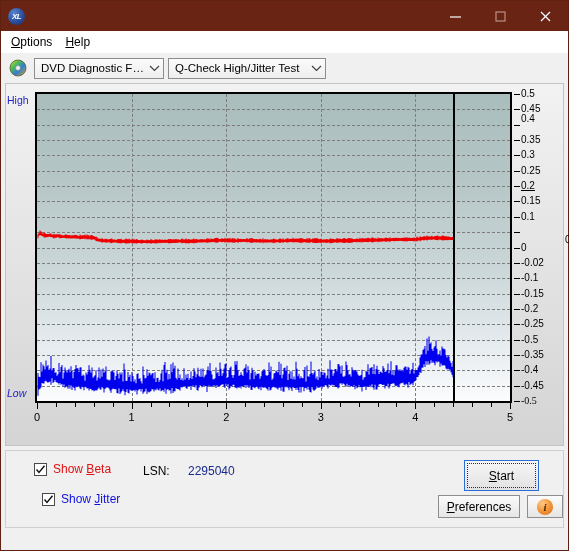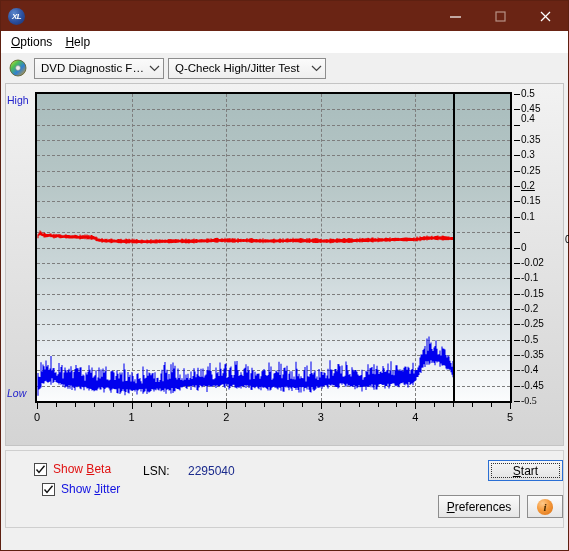--- a/index.html
+++ b/index.html
@@ -209,21 +209,21 @@
   }
   .cb-row {
     position: absolute;
     display: flex;
     align-items: center;
     gap: 6px;
     font-size: 12px;
     left: 28px;
   }
   #row-beta  { top: 11px; }
-  #row-jitter{ top: 31px; padding-left: 8px; }
+  #row-jitter{ top: 41px; padding-left: 8px; }
   .checkbox {
     width: 13px; height: 13px;
     box-sizing: border-box;
     border: 1px solid #4a4a4a;
     background: #ffffff;
     display: flex;
     align-items: center;
     justify-content: center;
     flex: 0 0 auto;
   }
@@ -249,22 +249,22 @@
     border: 1px solid #8d8d8d;
     background: linear-gradient(#fbfbfb, #e6e6e6);
     font-size: 12px;
     color: #000000;
     display: flex;
     align-items: center;
     justify-content: center;
   }
   .btn u { text-decoration: underline; }
   #btn-start {
-    left: 482px; top: 9px;
-    width: 75px; height: 21px;
+    left: 458px; top: 9px;
+    width: 75px; height: 31px;
     border: 1px solid #2a6fd4;
     background: linear-gradient(#f6f6f6, #e2e2e2);
   }
   #btn-start .focus-ring {
     position: absolute;
     left: 2px; right: 2px; top: 2px; bottom: 2px;
     border: 1px dotted #303030;
   }
   #btn-prefs {
     left: 432px; top: 44px;

